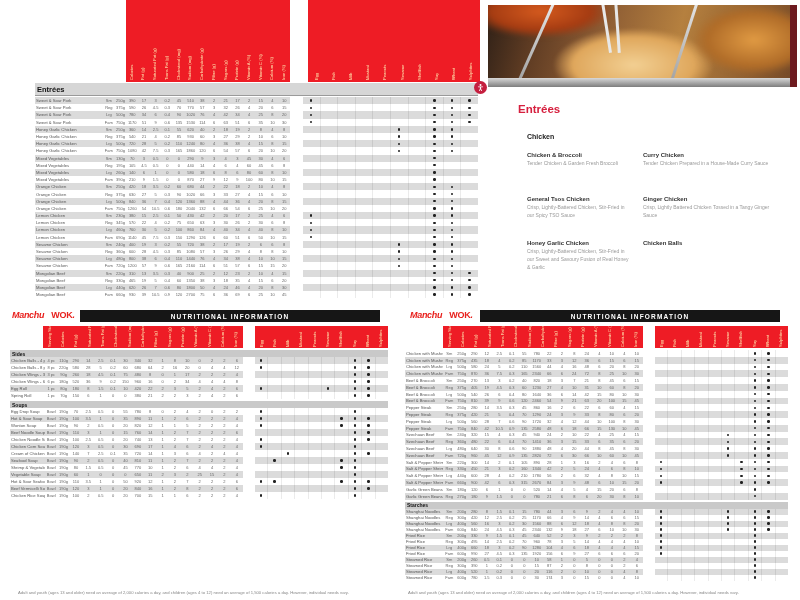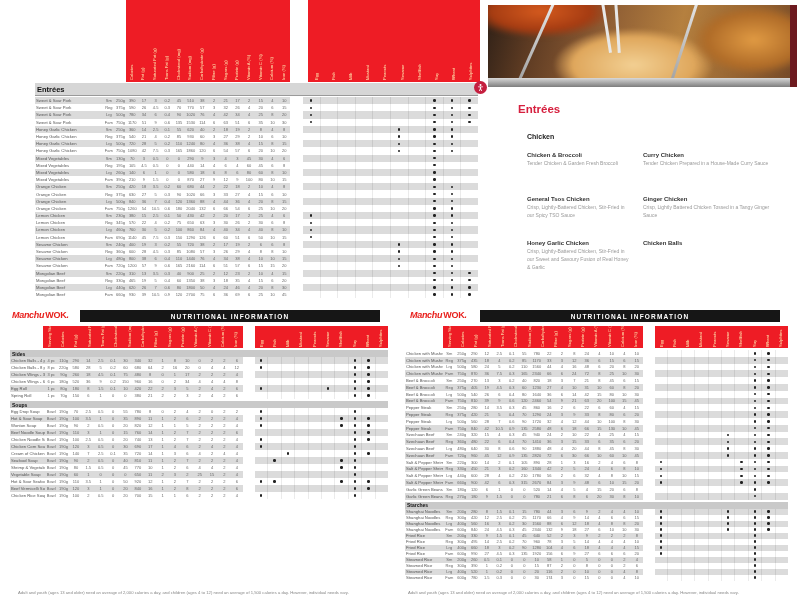--- a/index.html
+++ b/index.html
@@ -56,21 +56,21 @@
   .mitem p{margin:0;font-size:5px;color:#999;line-height:1.55;}
 
   
   .access-icon{position:absolute;left:474px;top:81px;width:13px;height:13px;border-radius:50%;background:var(--icon_red);display:flex;align-items:center;justify-content:center;}
   .access-icon svg{width:9px;height:9px;display:block;}
 
   
   .bhead{position:absolute;left:0;top:2px;right:0;height:12px;}
   .logo{position:absolute;left:0;top:0;font-size:9px;font-weight:bold;color:var(--brand_red);white-space:nowrap;}
   .logo .l1{font-style:italic;letter-spacing:-0.3px;}
-  .logo .l2{letter-spacing:-0.2px;margin-left:1px;}
+  .logo .l2{letter-spacing:-0.2px;margin-left:7px;}
   .bar{position:absolute;top:0;height:12px;background:var(--bar_black);color:#fff;font-size:6.5px;font-weight:bold;letter-spacing:1.2px;display:flex;align-items:center;justify-content:center;}
 
   
   #sheet2{left:10px;top:308px;width:380px;height:292px;--namew:35px;--valsw:198px;--gapw:12px;--allw:133px;}
   #sheet2 .logo{left:2px;}
   #sheet2 .bar{left:70px;width:300px;}
   #sheet2 .nb{left:33px;top:18px;width:200px;height:22px;}
   #sheet2 .ab{left:245px;top:18px;width:133px;height:22px;}
   #sheet2 .tbl{left:0;top:42px;width:378px;}
   #sheet2 .vlab{padding-top:1px;}

